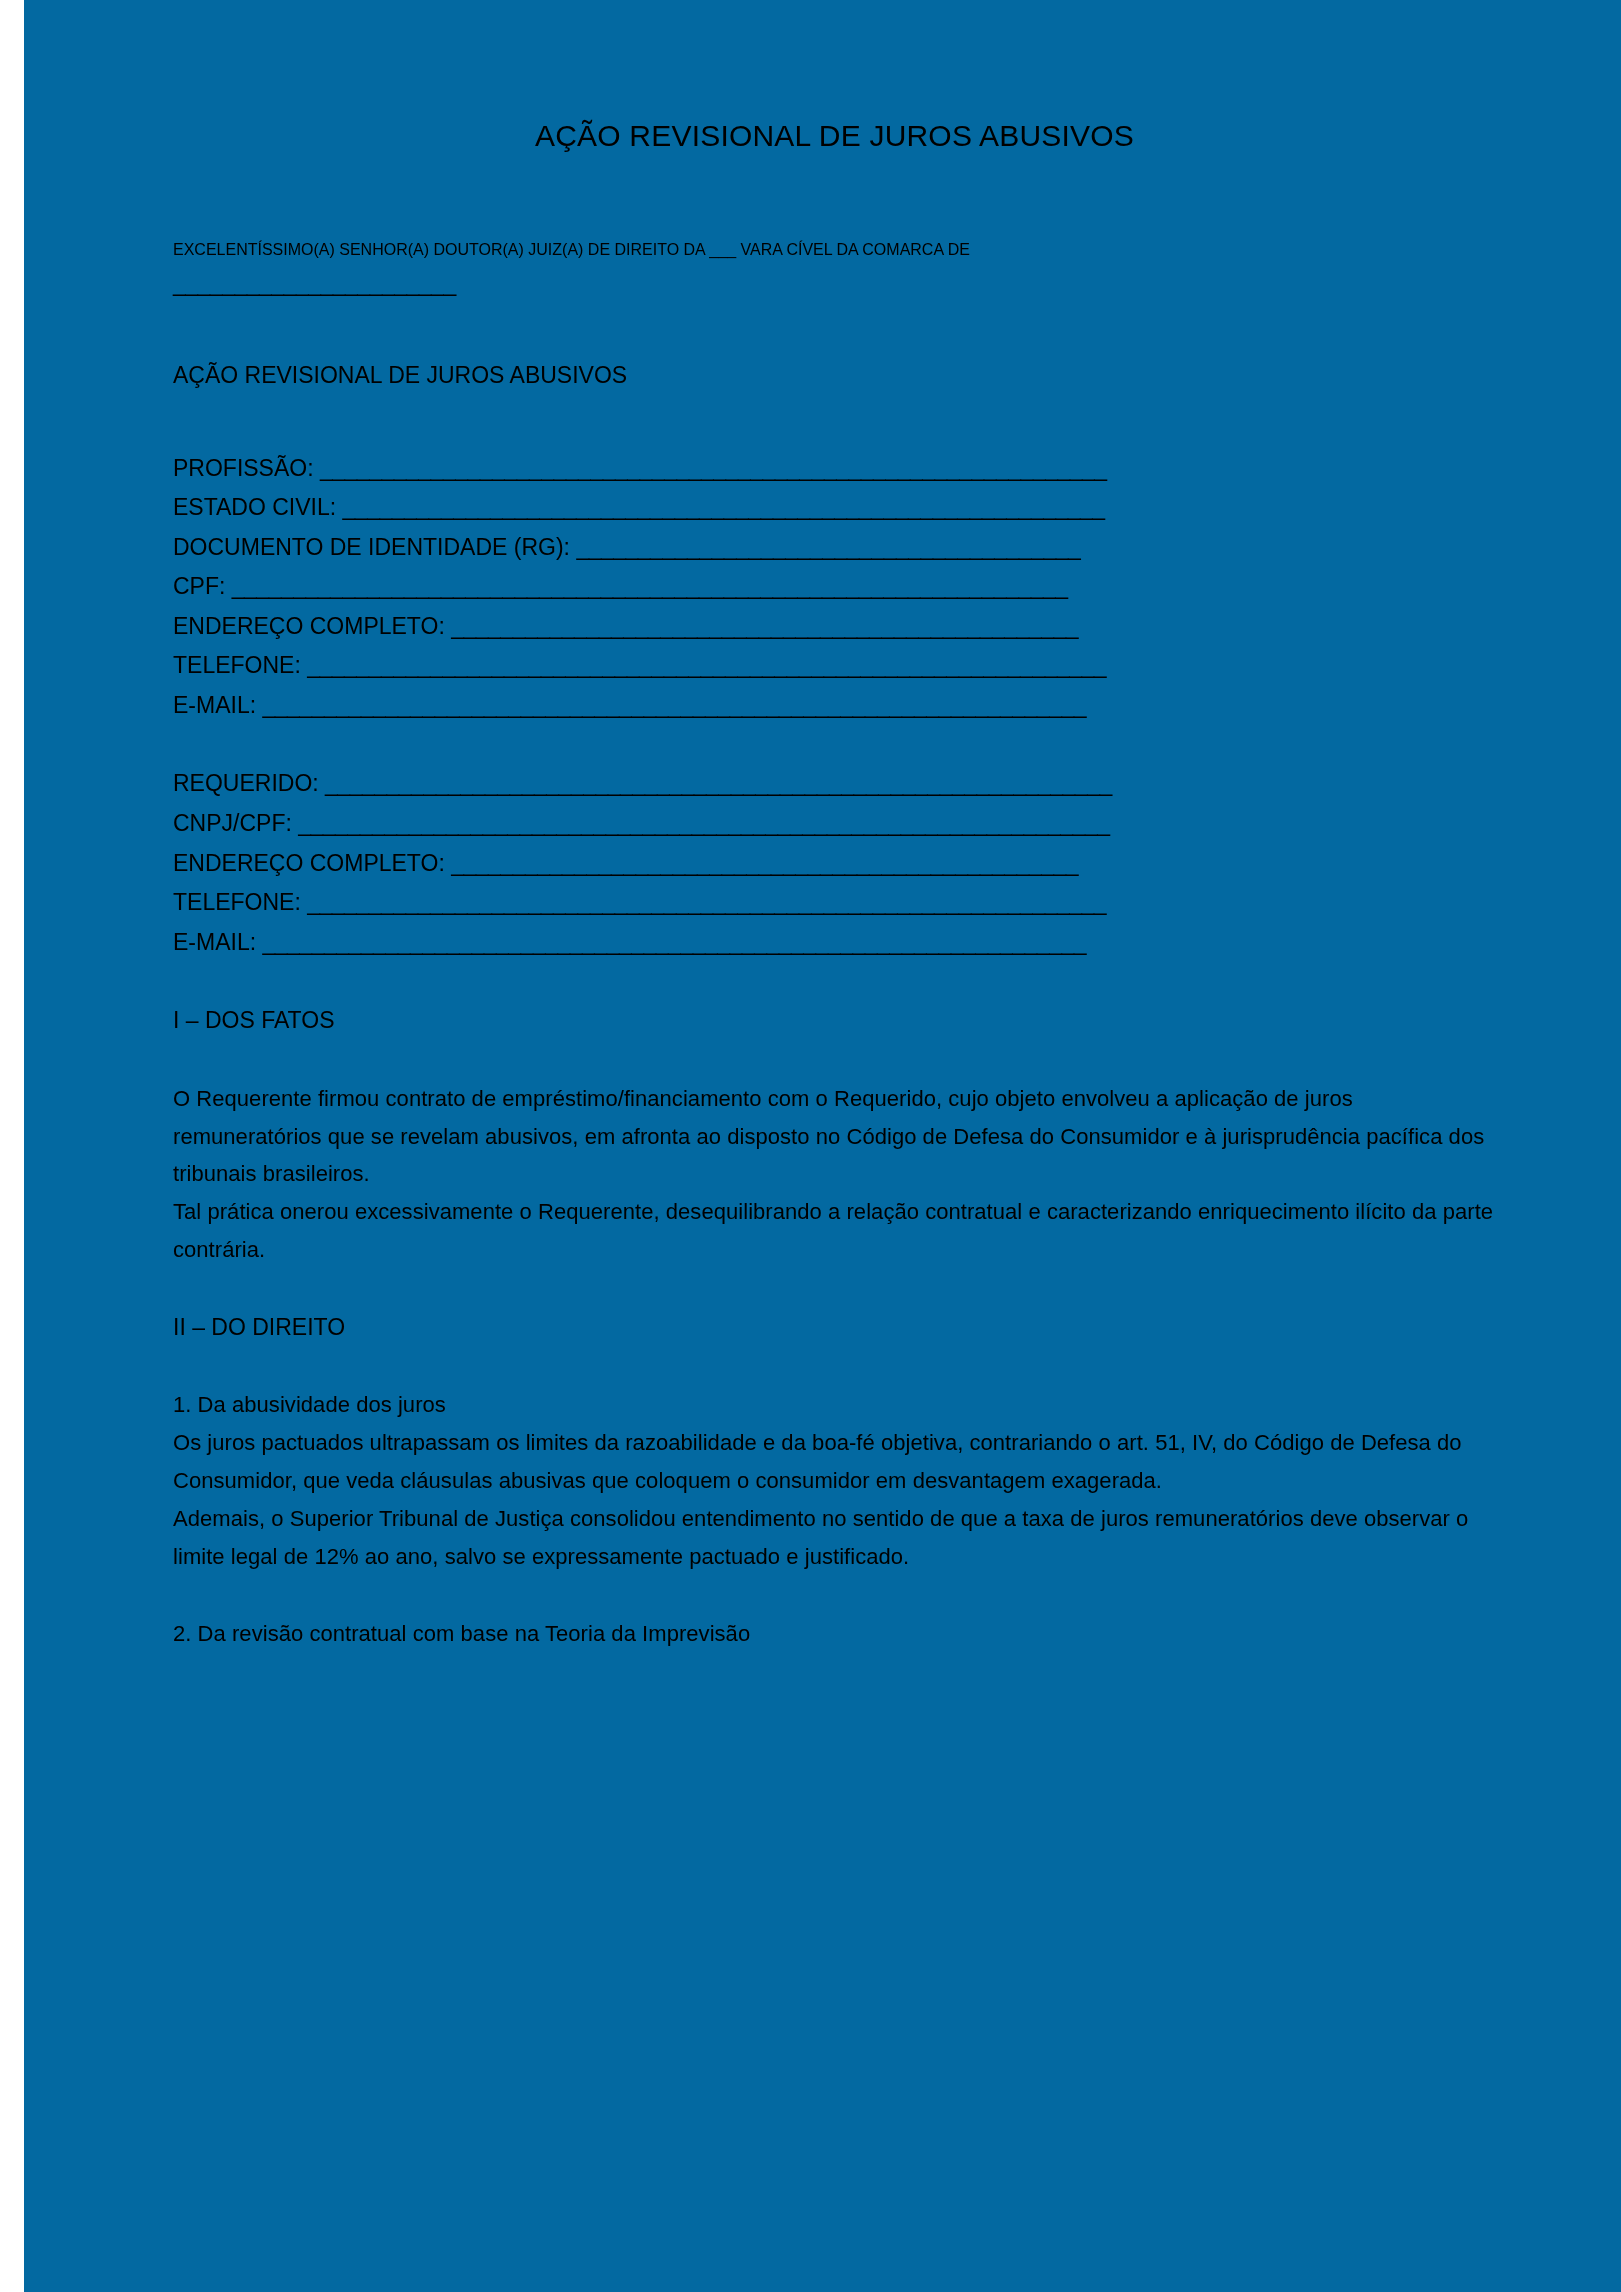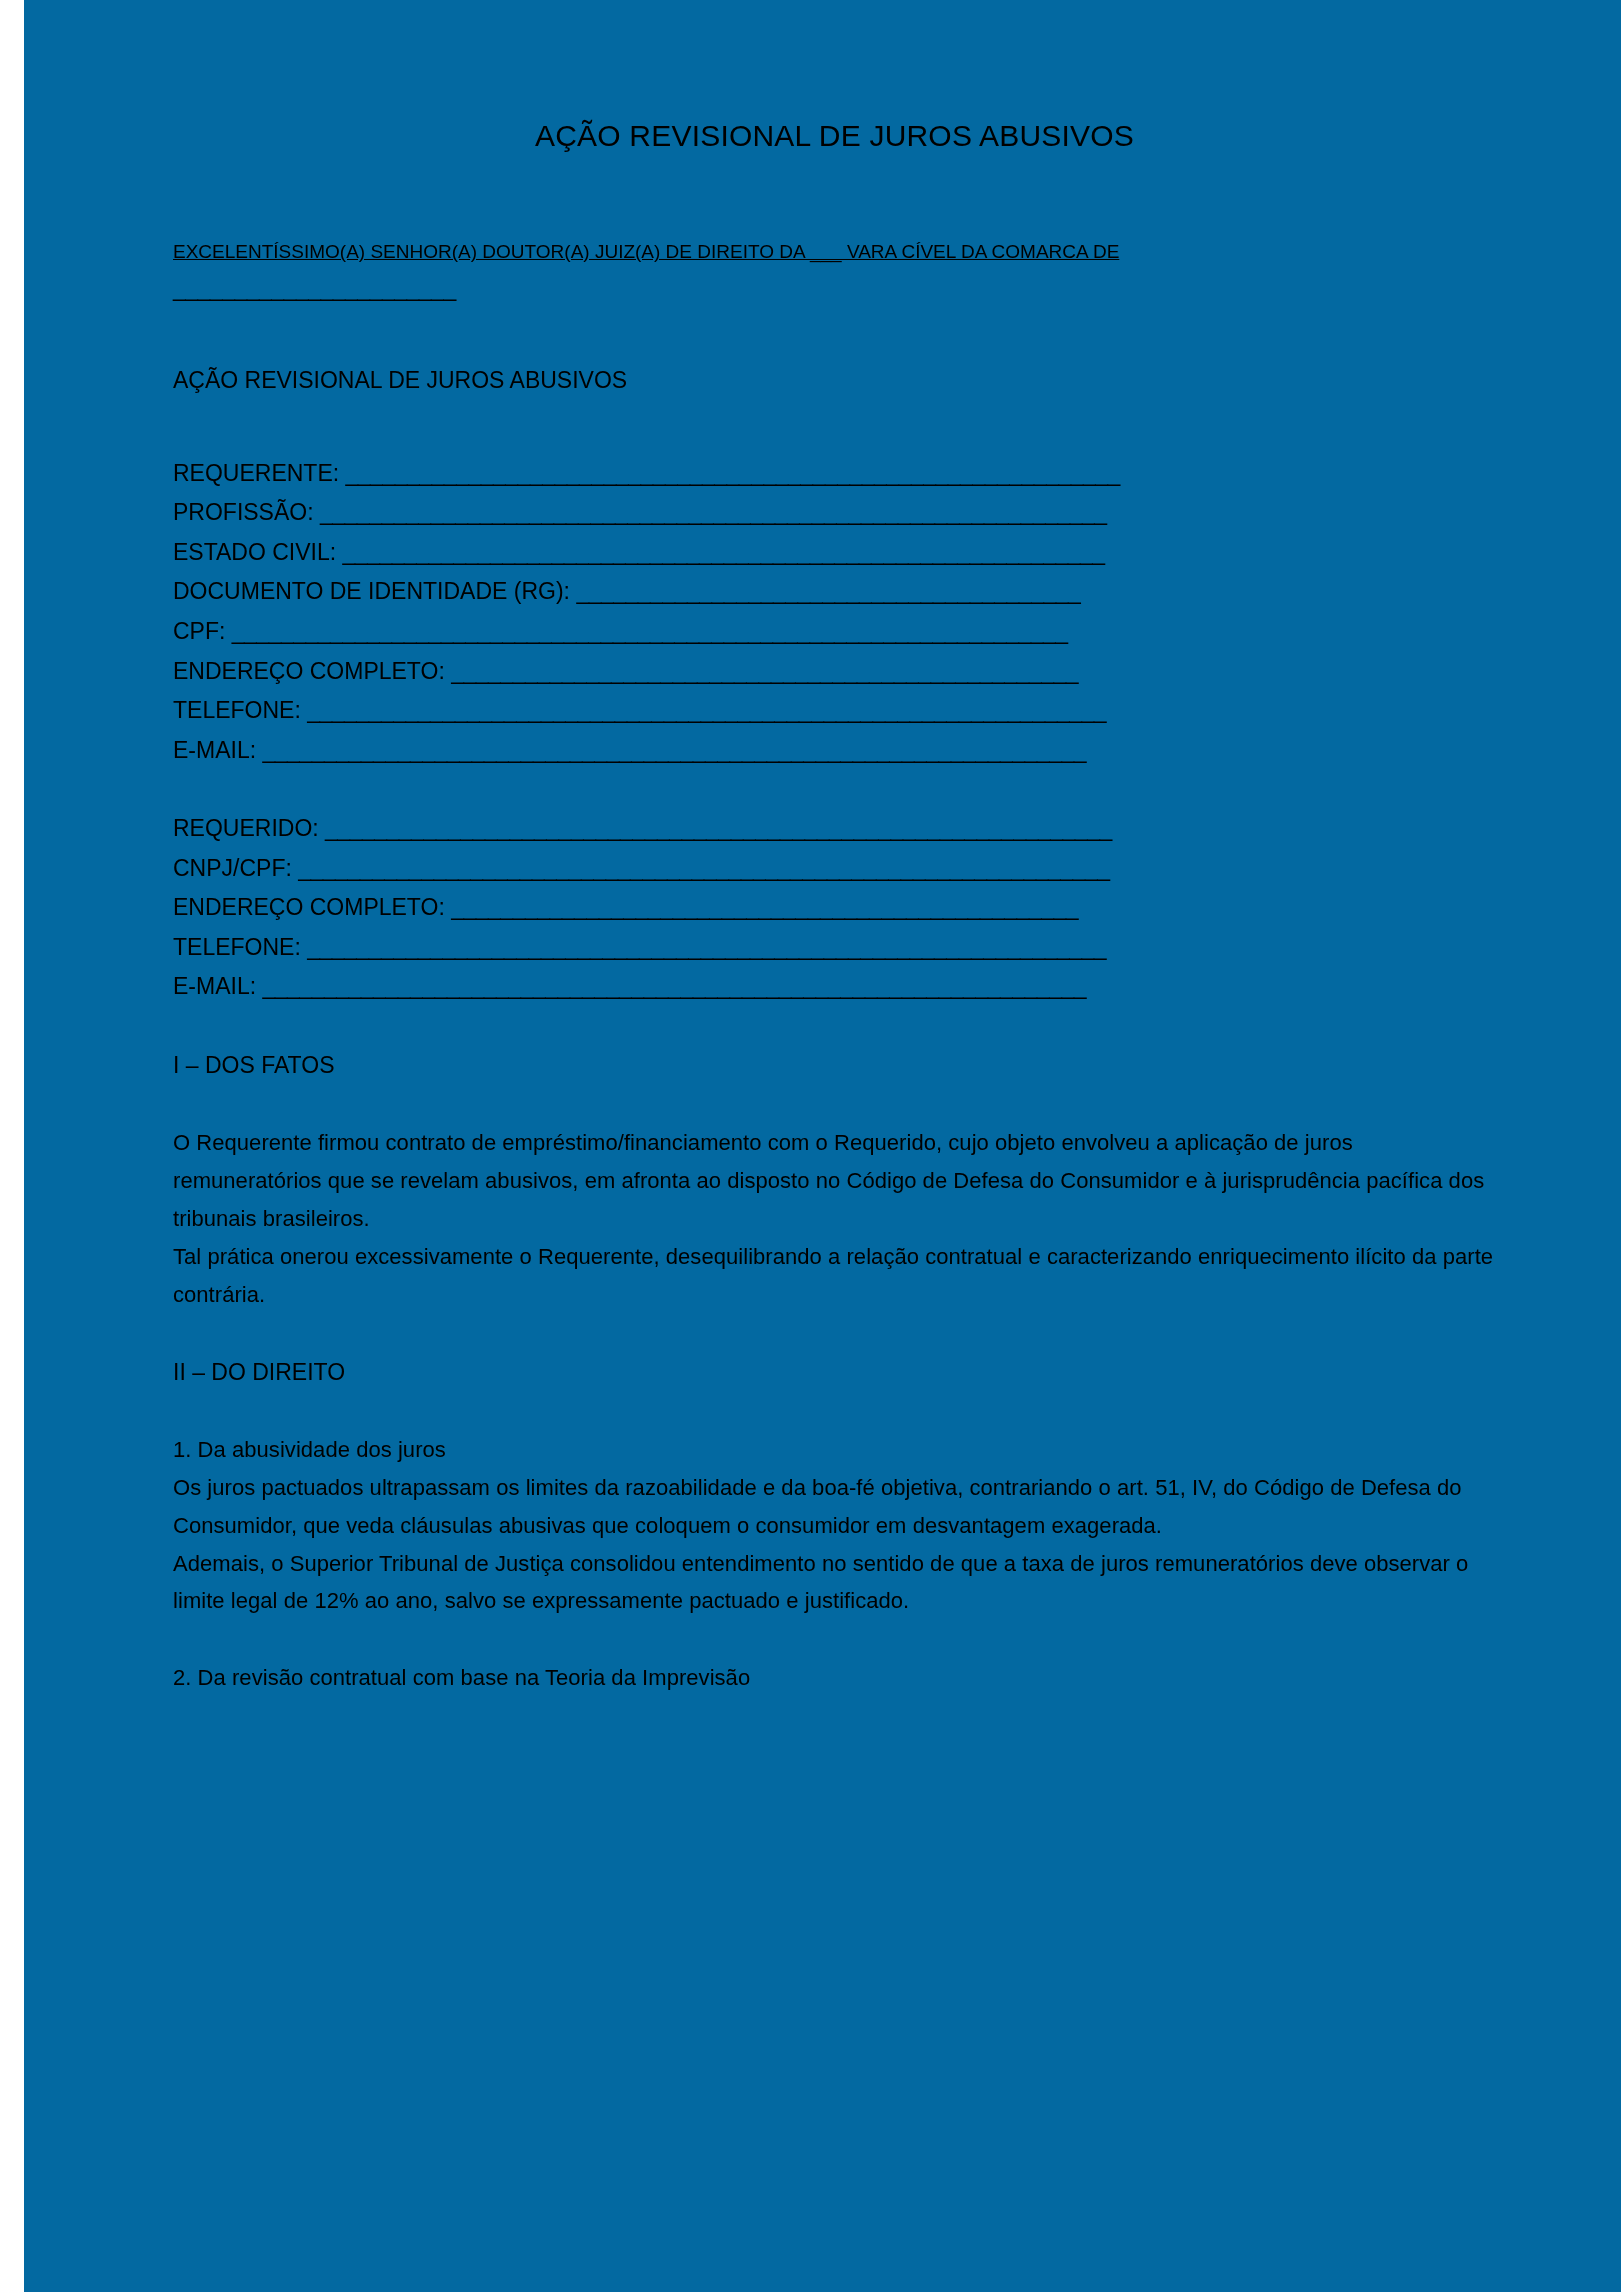--- a/index.html
+++ b/index.html
@@ -56,25 +56,24 @@
   .block-heading {
     font-size: 23px;
     line-height: 1.72;
     margin: 0;
   }
   .gap-m  { height: 39px; }
   .gap-l  { height: 53px; }
 
   
   .court-header {
-    font-size: 19px;
+    font-size: 16px;
     line-height: 1.72;
     margin: 0;
     padding-top: 81px;
-    text-decoration: underline;
   }
 
   
   .field-list {
     margin: 0;
   }
   .field-line {
     font-size: 23px;
     line-height: 1.72;
     white-space: nowrap;
@@ -103,23 +102,20 @@
 
     <p class="short-rule">_______________________</p>
 
     <div class="gap-l"></div>
 
     <p class="block-heading">AÇÃO REVISIONAL DE JUROS ABUSIVOS</p>
 
     <div class="gap-l"></div>
 
     <div class="field-list">
-      <p class="field-line">
-        <span class="field-label">REQUERENTE: </span><span class="field-rule">_______________________________________________________________</span>
-      </p>
       <p class="field-line">
         <span class="field-label">PROFISSÃO: </span><span class="field-rule">________________________________________________________________</span>
       </p>
       <p class="field-line">
         <span class="field-label">ESTADO CIVIL: </span><span class="field-rule">______________________________________________________________</span>
       </p>
       <p class="field-line">
         <span class="field-label">DOCUMENTO DE IDENTIDADE (RG): </span><span class="field-rule">_________________________________________</span>
       </p>
       <p class="field-line">

